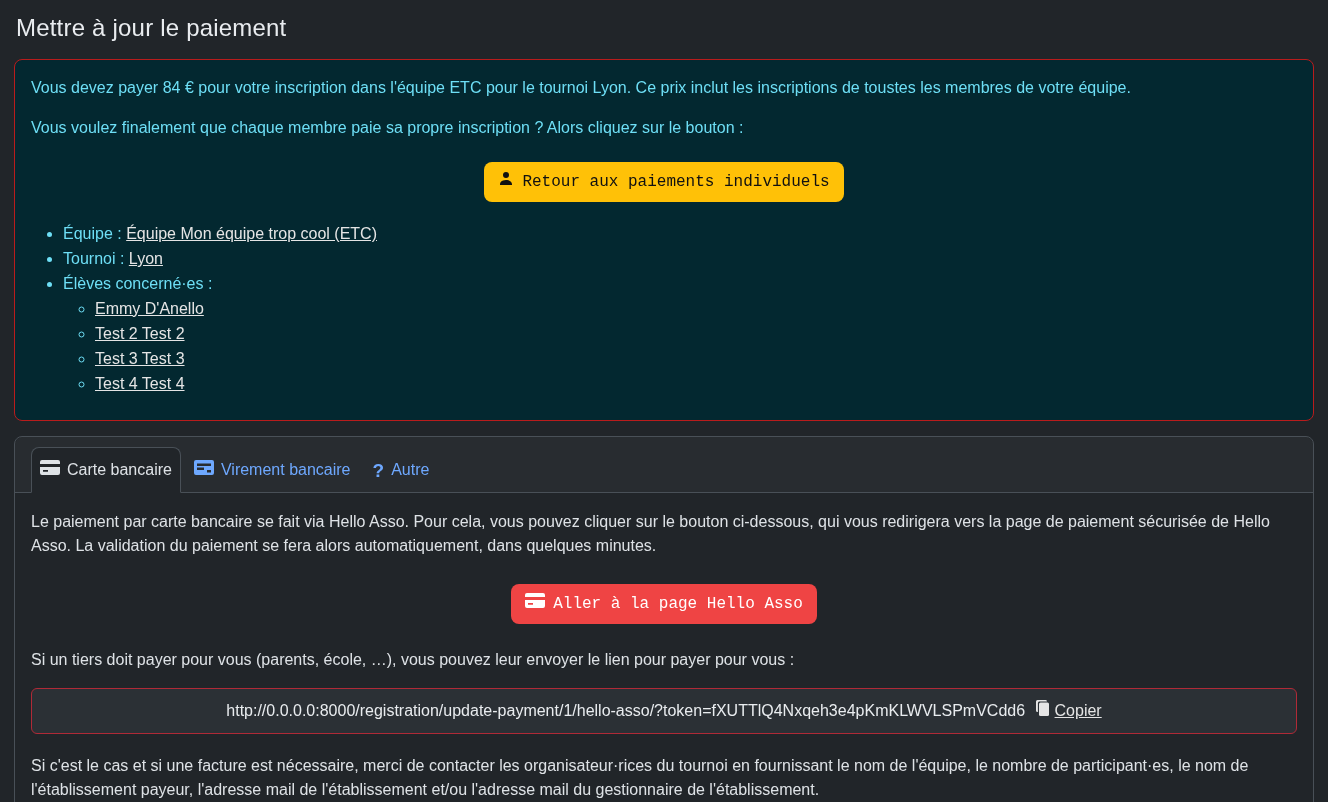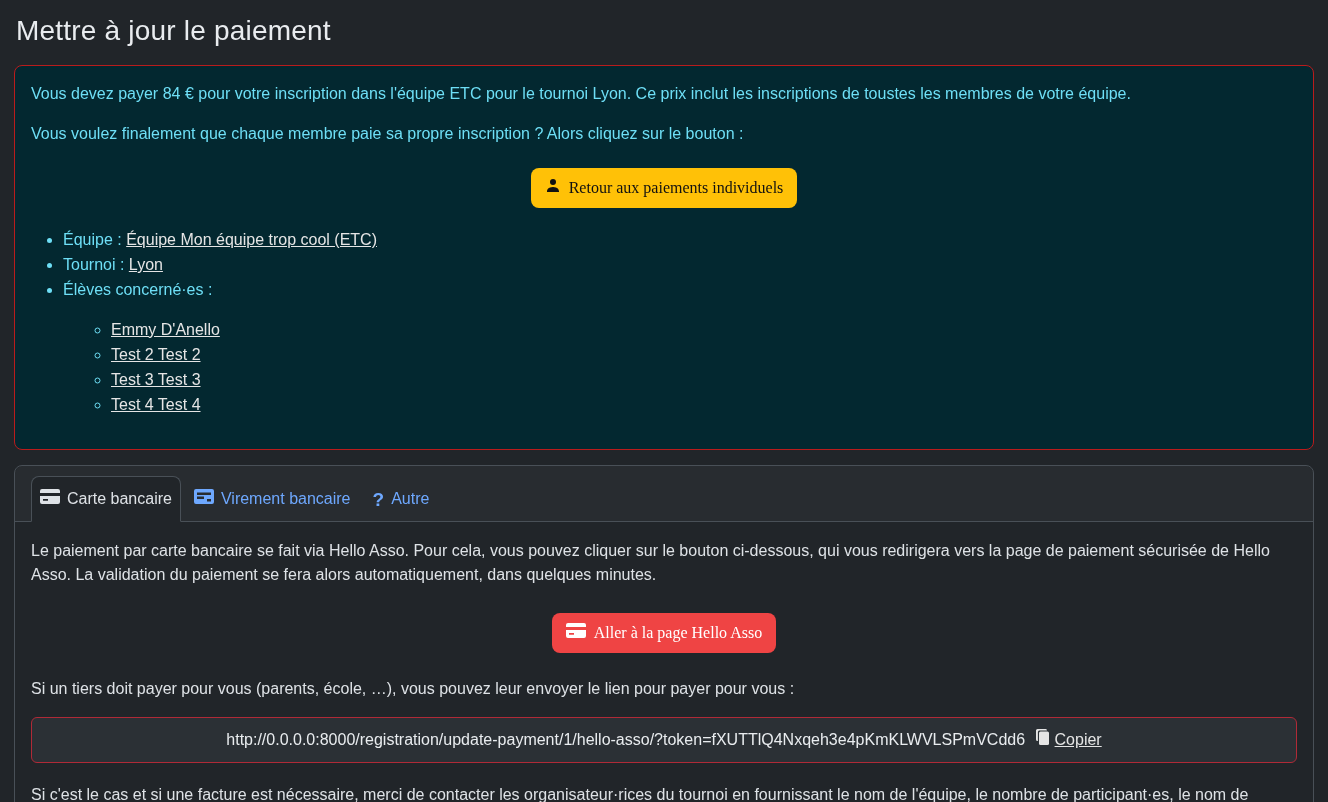--- a/index.html
+++ b/index.html
@@ -4,39 +4,39 @@
 <style>
   * { box-sizing: border-box; }
   html,body { margin:0; padding:0; }
   body {
     width:1328px; height:802px; overflow:hidden;
     background:#212529; color:#dee2e6;
     font-family:"Liberation Sans","DejaVu Sans",sans-serif;
     font-size:16px; line-height:1.5;
   }
   .page { padding:6px 14px; }
-  h1.page-title { font-size:28px; font-weight:400; color:#e9ecef; margin:4px 0 13px 2px; letter-spacing:.2px; }
+  h1.page-title { font-size:24px; font-weight:400; color:#e9ecef; margin:4px 0 13px 2px; letter-spacing:.2px; }
 
   
   .alert-info {
     background:#032830; border:1px solid #b91c1c; border-radius:8px;
     color:#6edff6; padding:16px; margin-bottom:15px;
   }
   .alert-info p { margin:0 0 16px 0; }
   .btn-row { text-align:center; margin:22px 0 20px 0; }
   .btn {
     display:inline-flex; align-items:center; gap:8px;
     border:none; border-radius:8px; padding:8px 14px;
-    font-size:16px; font-family:Liberation Serif, serif; line-height:1.5; cursor:pointer;
+    font-size:16px; font-family:Liberation Mono, monospace; line-height:1.5; cursor:pointer;
   }
   .btn-warning { background:#ffc107; color:#111; }
   .btn-primary { background:#ef4444; color:#fff; }
   a { color:#e5e5e5; text-decoration:underline; }
   .alert-info ul { margin:0 0 8px 0; padding-left:32px; }
-  .alert-info ul ul { list-style-type:circle; margin:16px; padding-left:32px; }
+  .alert-info ul ul { list-style-type:circle; margin:0; padding-left:32px; }
   .alert-info li { margin:1px 0; }
 
   
   .card { border:1px solid #495057; border-radius:8px; background:#212529; }
   .card-header {
     background:rgba(255,255,255,.035);
     border-bottom:1px solid #495057;
     border-radius:8px 8px 0 0;
     padding:10px 16px 0 16px;
     display:flex; gap:4px;

